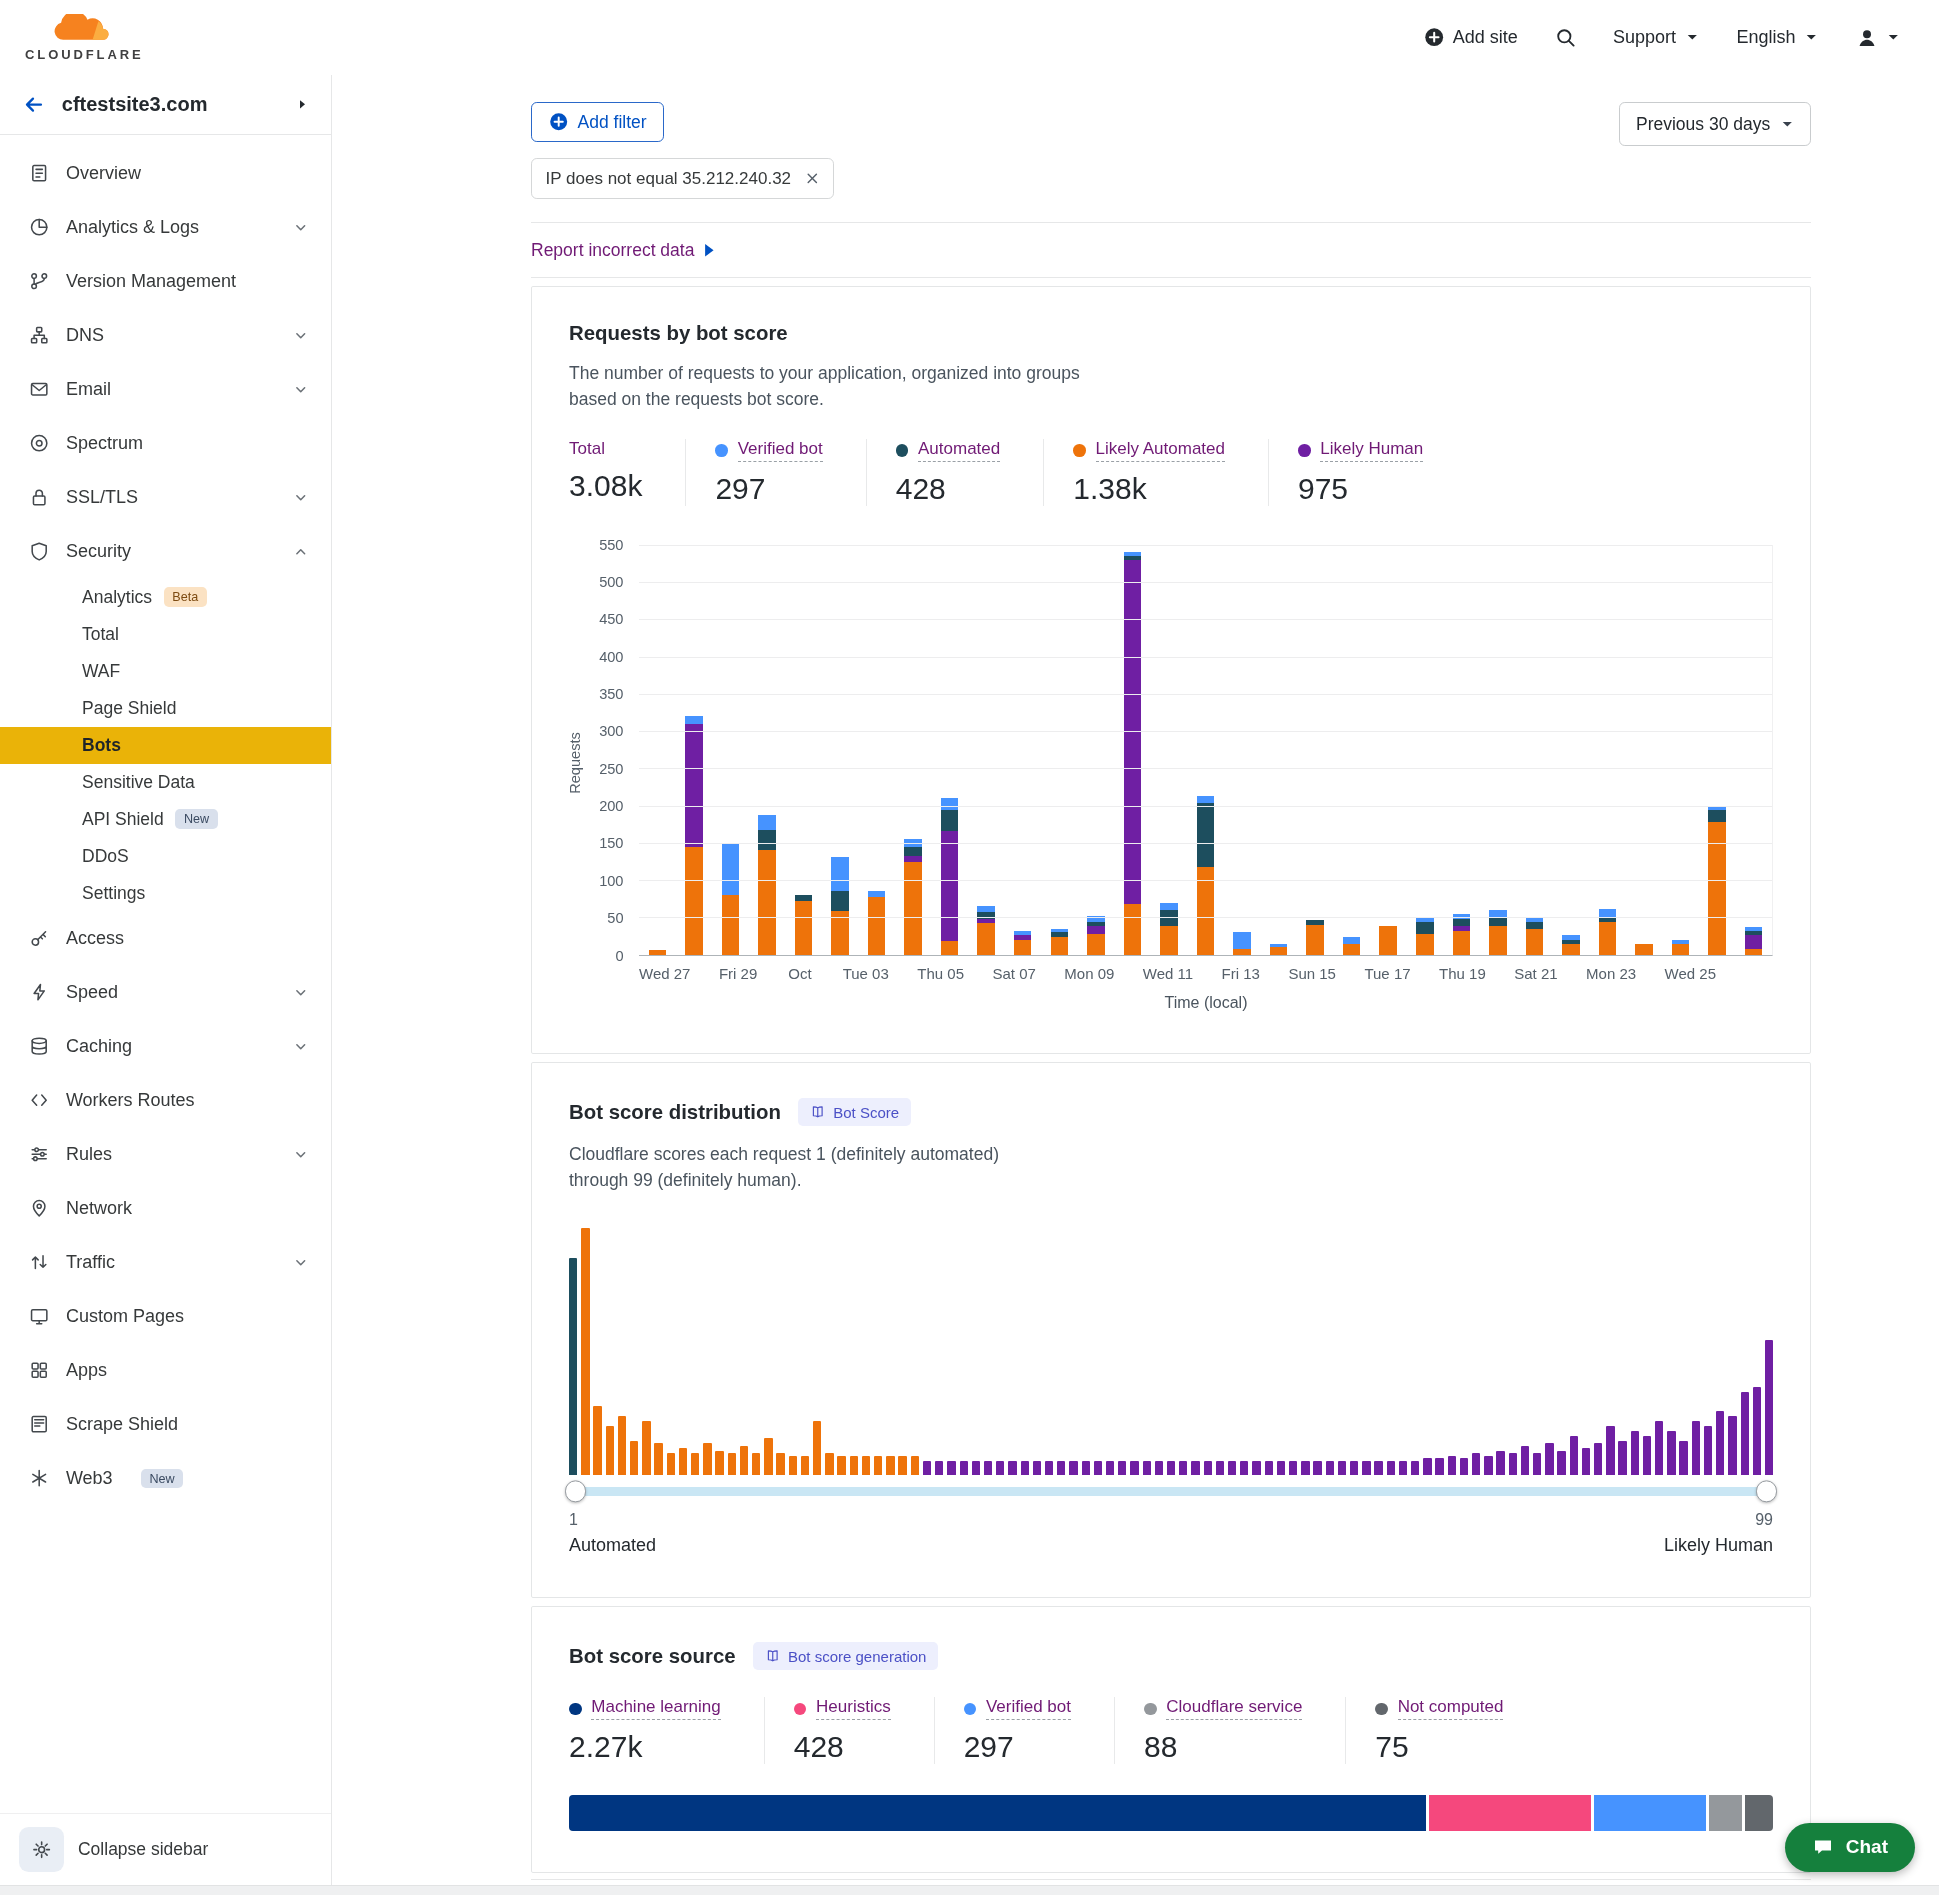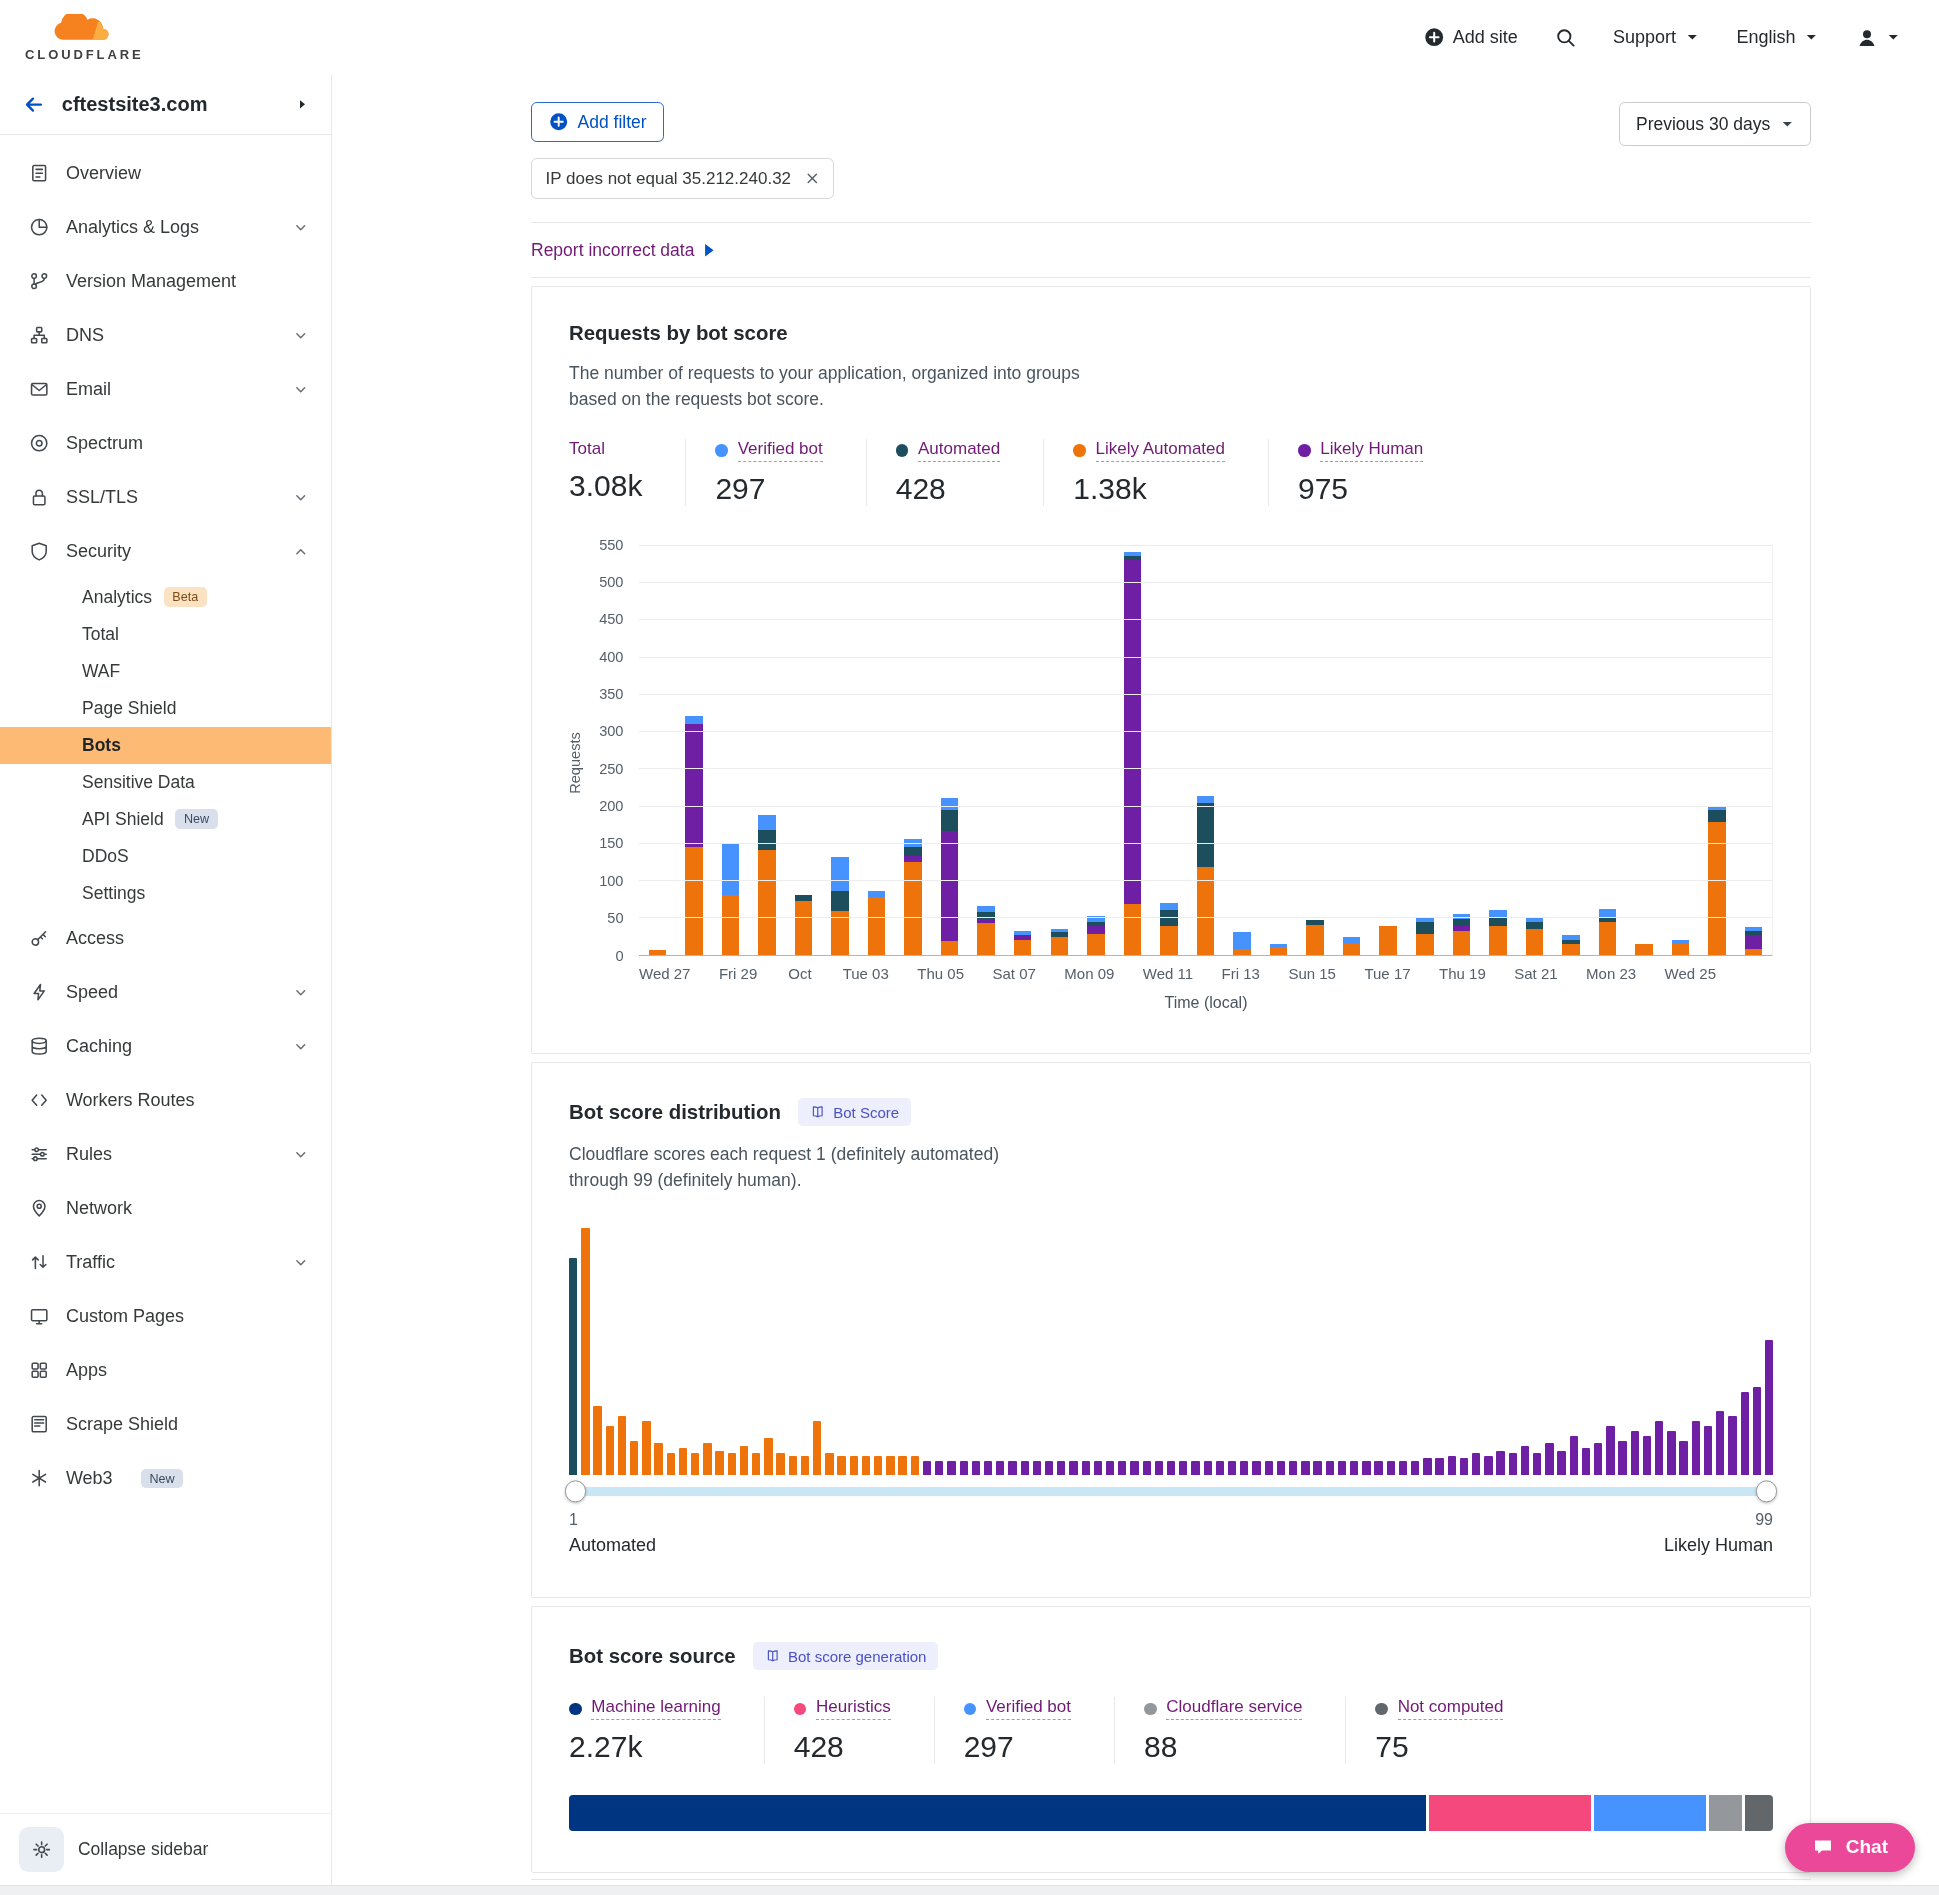--- a/index.html
+++ b/index.html
@@ -21,21 +21,21 @@
   
   .sidebar { position:absolute; top:75px; left:0; bottom:9.7px; width:332px; border-right:1px solid #E6E7E8; background:#fff; }
   .site-row { height:60px; display:flex; align-items:center; gap:17.5px; padding:0 21.3px 0 23px; border-bottom:1px solid #E6E7E8; }
   .site-title { font-size:20px; font-weight:700; color:#24292E; }
   .site-caret { margin-left:auto; }
   .nav { padding:11.6px 0 0 0; overflow:hidden; }
   .nav-item { height:54px; display:flex; align-items:center; gap:16.5px; padding:0 23px 0 29px; font-size:18px; cursor:pointer; }
   .nicon { width:20.4px; height:20.4px; fill:none; stroke:#43484D; stroke-width:1.2; stroke-linecap:round; stroke-linejoin:round; flex:none; }
   .nav-chevron { margin-left:auto; width:15.5px; height:15.5px; fill:none; stroke:#6B7177; stroke-width:1.6; stroke-linecap:round; stroke-linejoin:round; }
   .sub-item { height:37px; display:flex; align-items:center; padding-left:82px; font-size:17.5px; cursor:pointer; }
-  .sub-item.active { background:#fdba74; font-weight:700; color:#1F2429; }
+  .sub-item.active { background:#eab308; font-weight:700; color:#1F2429; }
   .pill { font-size:12.6px; padding:2.9px 8.7px; border-radius:4.9px; margin-left:11.6px; font-weight:400; }
   .pill.beta { background:#FBE2C3; color:#7D4B12; }
   .pill.new  { background:#D9E0EC; color:#3A4A61; }
   .sidebar-footer { position:absolute; left:0; right:0; bottom:0; height:72px; display:flex; align-items:center; gap:13.6px; padding:0 19.4px; border-top:1px solid #EFEFF0; background:#fff; font-size:17.5px; cursor:pointer; }
   .gear-btn { width:45px; height:45px; border-radius:9.7px; background:#E9EEF5; display:flex; align-items:center; justify-content:center; }
 
   
   .main { position:absolute; top:75px; left:332px; right:0; bottom:9.7px; padding:27px 129px 0 199px; overflow:hidden; }
   .toolbar { display:flex; justify-content:space-between; align-items:flex-start; }
   .btn { display:inline-flex; align-items:center; gap:9.7px; border-radius:5.8px; font-size:17.5px; background:#fff; cursor:pointer; font-family:inherit; }
@@ -87,21 +87,21 @@
 
   
   .source-bar { display:flex; gap:2.9px; height:36px; margin-top:31px; }
   .sseg { height:100%; }
   .sseg:first-child { border-radius:3.9px 0 0 3.9px; }
   .sseg:last-child { border-radius:0 3.9px 3.9px 0; }
 
   .after-line { border-top:1px solid #E6E7E8; margin-top:5.8px; }
   .bottom-strip { position:absolute; left:0; right:0; bottom:0; height:9.7px; background:#EFF0F1; border-top:1px solid #E2E3E4; }
 
-  .chat-btn { position:absolute; right:25px; bottom:23px; background:#ec4899; color:#fff; border:none; border-radius:29px; padding:13.6px 27px; display:flex; align-items:center; gap:11.6px; font-size:19px; font-weight:700; font-family:inherit; cursor:pointer; box-shadow:0 2.9px 9.7px rgba(0,0,0,.28); }
+  .chat-btn { position:absolute; right:25px; bottom:23px; background:#15803d; color:#fff; border:none; border-radius:29px; padding:13.6px 27px; display:flex; align-items:center; gap:11.6px; font-size:19px; font-weight:700; font-family:inherit; cursor:pointer; box-shadow:0 2.9px 9.7px rgba(0,0,0,.28); }
 </style>
 </head>
 <body>
 
 <div class="header">
   <div class="logo">
     <svg width="76" height="31" viewBox="0 0 80 36">
       <path fill="#F6821F" d="M62 30H16a10 10 0 0 1-2.6-19.7A16 16 0 0 1 44 6.6 12 12 0 0 1 62 17a6.5 6.5 0 0 1 0 13z"></path>
       <path fill="#FBAD41" d="M62 17a12 12 0 0 0-5.3-8.6L50 30h12a6.5 6.5 0 0 0 0-13z"></path>
     </svg>

